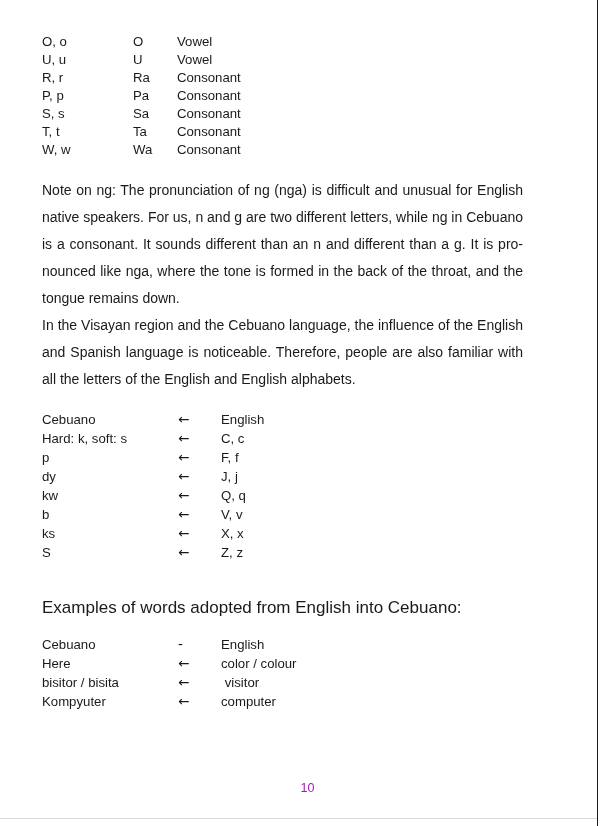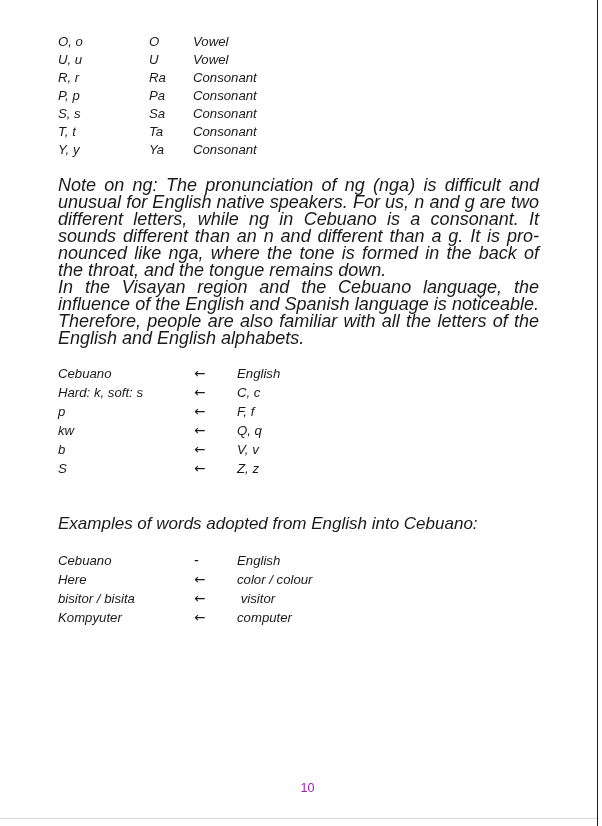--- a/index.html
+++ b/index.html
@@ -29,24 +29,23 @@
   .edge-bottom {
     position: absolute;
     left: 0;
     top: 818px;
     width: 597px;
     height: 1px;
     background: #d8dadd;
   }
   .content {
     position: absolute;
-    left: 58px;
+    left: 42px;
     top: 33px;
     width: 480px;
-    font-style: italic;
   }
 
   
   .kv-table {
     border-collapse: collapse;
     font-size: 13.2px;
     line-height: 18px;
   }
   .kv-table td {
     padding: 0;
@@ -57,22 +56,22 @@
   .col-b { width: 44px; }
   .col-c { width: auto; }
 
   .arrow {
     font-family: "DejaVu Sans", sans-serif;
     font-size: 13.5px;
   }
 
   
   .para-block {
-    font-size: 18px;
-    line-height: 17px;
+    font-size: 14px;
+    line-height: 27px;
     text-align: justify;
     text-justify: inter-word;
     width: 481px;
   }
   .para-block p {
     margin: 0;
   }
   .spacer-lg { height: 18px; }
   .spacer-md { height: 17px; }
 
@@ -129,22 +128,22 @@
           <td class="col-a">S, s</td>
           <td class="col-b">Sa</td>
           <td class="col-c">Consonant</td>
         </tr>
         <tr>
           <td class="col-a">T, t</td>
           <td class="col-b">Ta</td>
           <td class="col-c">Consonant</td>
         </tr>
         <tr>
-          <td class="col-a">Y, y</td>
-          <td class="col-b">Ya</td>
+          <td class="col-a">W, w</td>
+          <td class="col-b">Wa</td>
           <td class="col-c">Consonant</td>
         </tr>
       </tbody>
     </table>
 
     <div class="spacer-lg"></div>
 
     <div class="para-block">
       <p>Note on ng: The pronunciation of ng (nga) is difficult and unusual for English native speakers. For us, n and g are two different letters, while ng in Cebuano is a consonant. It sounds different than an n and different than a g. It is pro-nounced like nga, where the tone is formed in the back of the throat, and the tongue remains down.</p>
       <p>In the Visayan region and the Cebuano language, the influence of the English and Spanish language is noticeable. Therefore, people are also familiar with all the letters of the English and English alphabets.</p>
@@ -163,28 +162,38 @@
           <td>Hard: k, soft: s</td>
           <td class="arrow">←</td>
           <td>C, c</td>
         </tr>
         <tr>
           <td>p</td>
           <td class="arrow">←</td>
           <td>F, f</td>
         </tr>
         <tr>
+          <td>dy</td>
+          <td class="arrow">←</td>
+          <td>J, j</td>
+        </tr>
+        <tr>
           <td>kw</td>
           <td class="arrow">←</td>
           <td>Q, q</td>
         </tr>
         <tr>
           <td>b</td>
           <td class="arrow">←</td>
           <td>V, v</td>
+        </tr>
+        <tr>
+          <td>ks</td>
+          <td class="arrow">←</td>
+          <td>X, x</td>
         </tr>
         <tr>
           <td>S</td>
           <td class="arrow">←</td>
           <td>Z, z</td>
         </tr>
       </tbody>
     </table>
 
     <div style="height:37px"></div>

